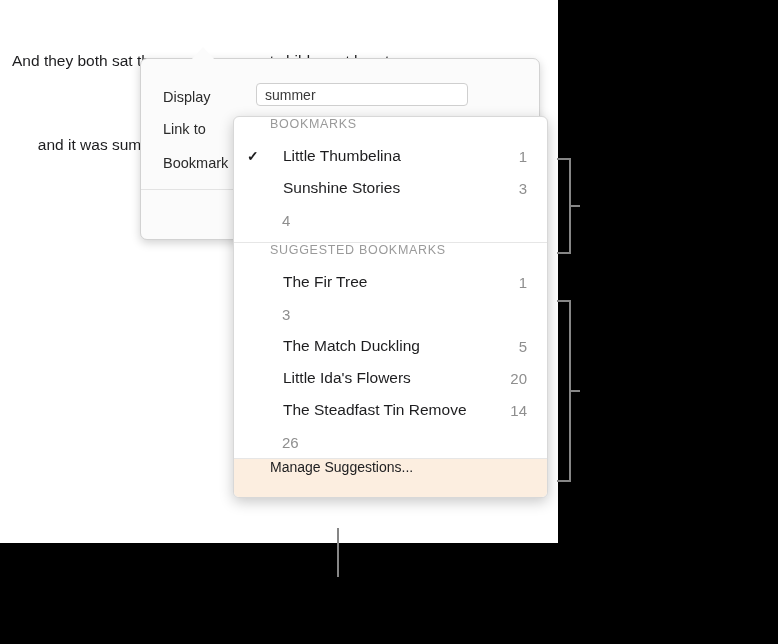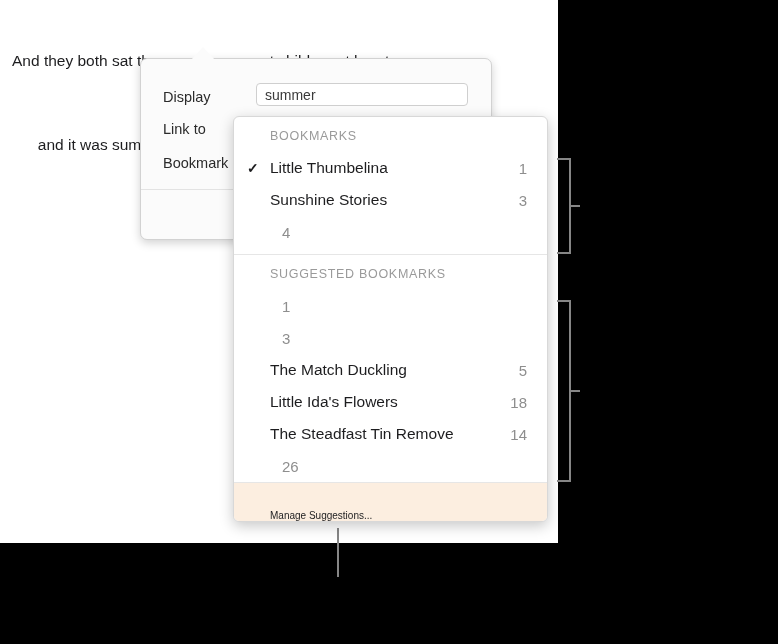--- a/index.html
+++ b/index.html
@@ -58,20 +58,21 @@
   #link-popover {
     position: absolute;
     left: 140px;
     top: 58px;
     width: 350px;
     height: 180px;
     background: #fbfbfb;
     border: 1px solid #d2d2d2;
     border-radius: 7px;
     box-shadow: 0 3px 10px rgba(0,0,0,0.18);
+    padding-left: 48px;
   }
   #popover-arrow {
     position: absolute;
     left: 191px;
     top: 47px;
     width: 24px;
     height: 13px;
     background: #fbfbfb;
     clip-path: polygon(50% 0%, 100% 100%, 0% 100%);
     border: none;
@@ -150,21 +151,21 @@
     border: 1px solid #d8d8d8;
     border-radius: 6px;
     box-shadow: 0 4px 14px rgba(0,0,0,0.22);
     overflow: hidden;
     z-index: 5;
   }
   .menu-header {
     font-size: 12.5px;
     letter-spacing: 0.7px;
     color: #9a9a9a;
-    padding: 12px 0 9px 36px;
+    padding: 0 0 9px 36px;
     text-transform: uppercase;
   }
   .menu-item {
     display: flex;
     align-items: center;
     height: 32px;
     padding: 0 20px 0 36px;
     position: relative;
     font-size: 15.5px;
     color: #1d1d1f;
@@ -173,37 +174,37 @@
   .menu-item .check {
     position: absolute;
     left: 13px;
     top: 50%;
     transform: translateY(-50%);
     font-size: 14px;
     color: #1d1d1f;
     font-weight: bold;
     line-height: 1;
   }
-  .menu-item .item-label { flex: 1; }
+  .menu-item .item-label { flex: 1; margin-left: 13px; }
   .menu-item .item-count {
     color: #8e8e8e;
     font-size: 15px;
     margin-left: 12px;
   }
   .menu-separator {
     height: 1px;
     background: #e6e6e6;
     margin: 6px 0 0 0;
   }
   #manage-suggestions {
     display: flex;
-    align-items: flex-end;
+    align-items: flex-start;
     height: 38px;
     padding: 0 12px 0 36px;
-    font-size: 10px;
+    font-size: 14px;
     color: #1d1d1f;
     background: #fceee0;
     border-top: 1px solid #e6e6e6;
     cursor: default;
   }
 
   
   .callout-bracket {
     position: absolute;
     border: 2px solid #868686;
@@ -293,35 +294,36 @@
           <span class="item-count">4</span>
         </div>
       </div>
 
     <div class="menu-separator"></div>
 
     <div class="menu-header">SUGGESTED BOOKMARKS</div>
     <div id="suggested-list">
         <div class="menu-item">
           <span class="check"></span>
+          <span class="item-label">The Fir Tree</span>
           <span class="item-count">1</span>
         </div>
         <div class="menu-item">
           <span class="check"></span>
           <span class="item-count">3</span>
         </div>
         <div class="menu-item">
           <span class="check"></span>
           <span class="item-label">The Match Duckling</span>
           <span class="item-count">5</span>
         </div>
         <div class="menu-item">
           <span class="check"></span>
           <span class="item-label">Little Ida's Flowers</span>
-          <span class="item-count">18</span>
+          <span class="item-count">20</span>
         </div>
         <div class="menu-item">
           <span class="check"></span>
           <span class="item-label">The Steadfast Tin Remove</span>
           <span class="item-count">14</span>
         </div>
         <div class="menu-item">
           <span class="check"></span>
           <span class="item-count">26</span>
         </div>

